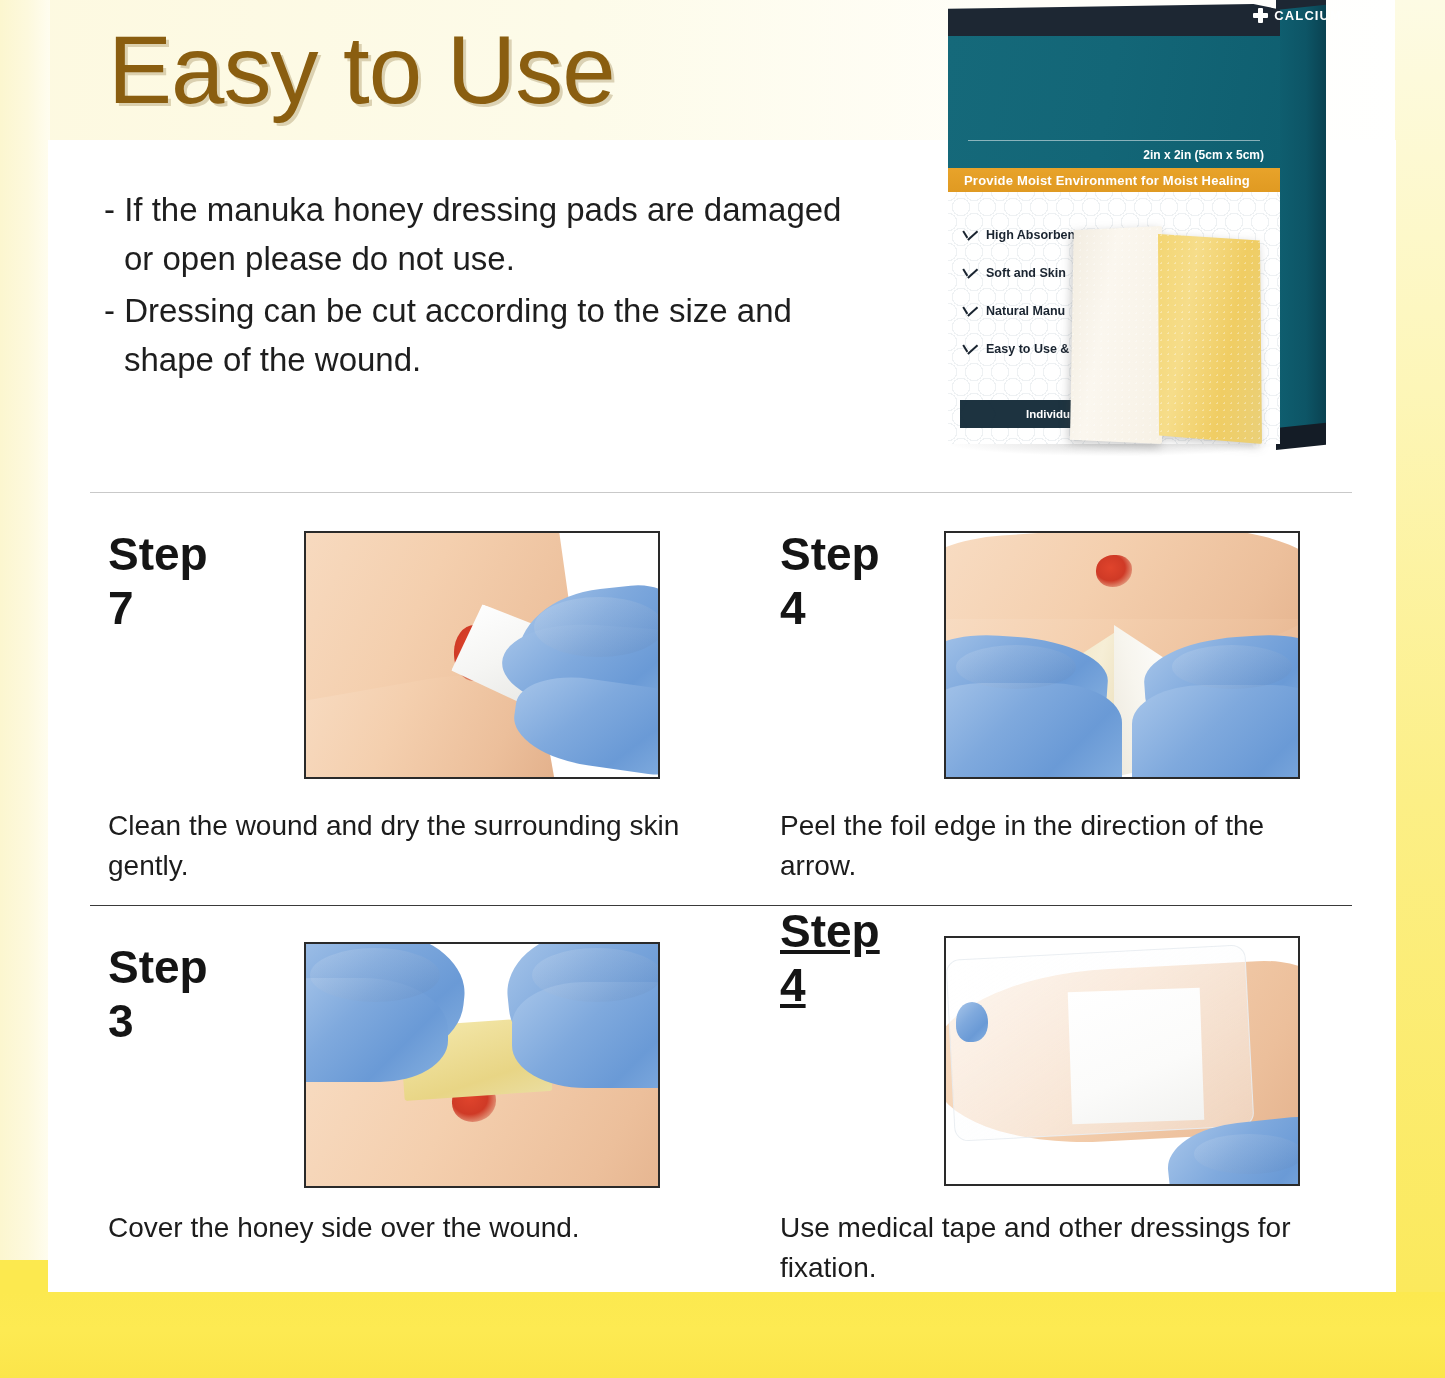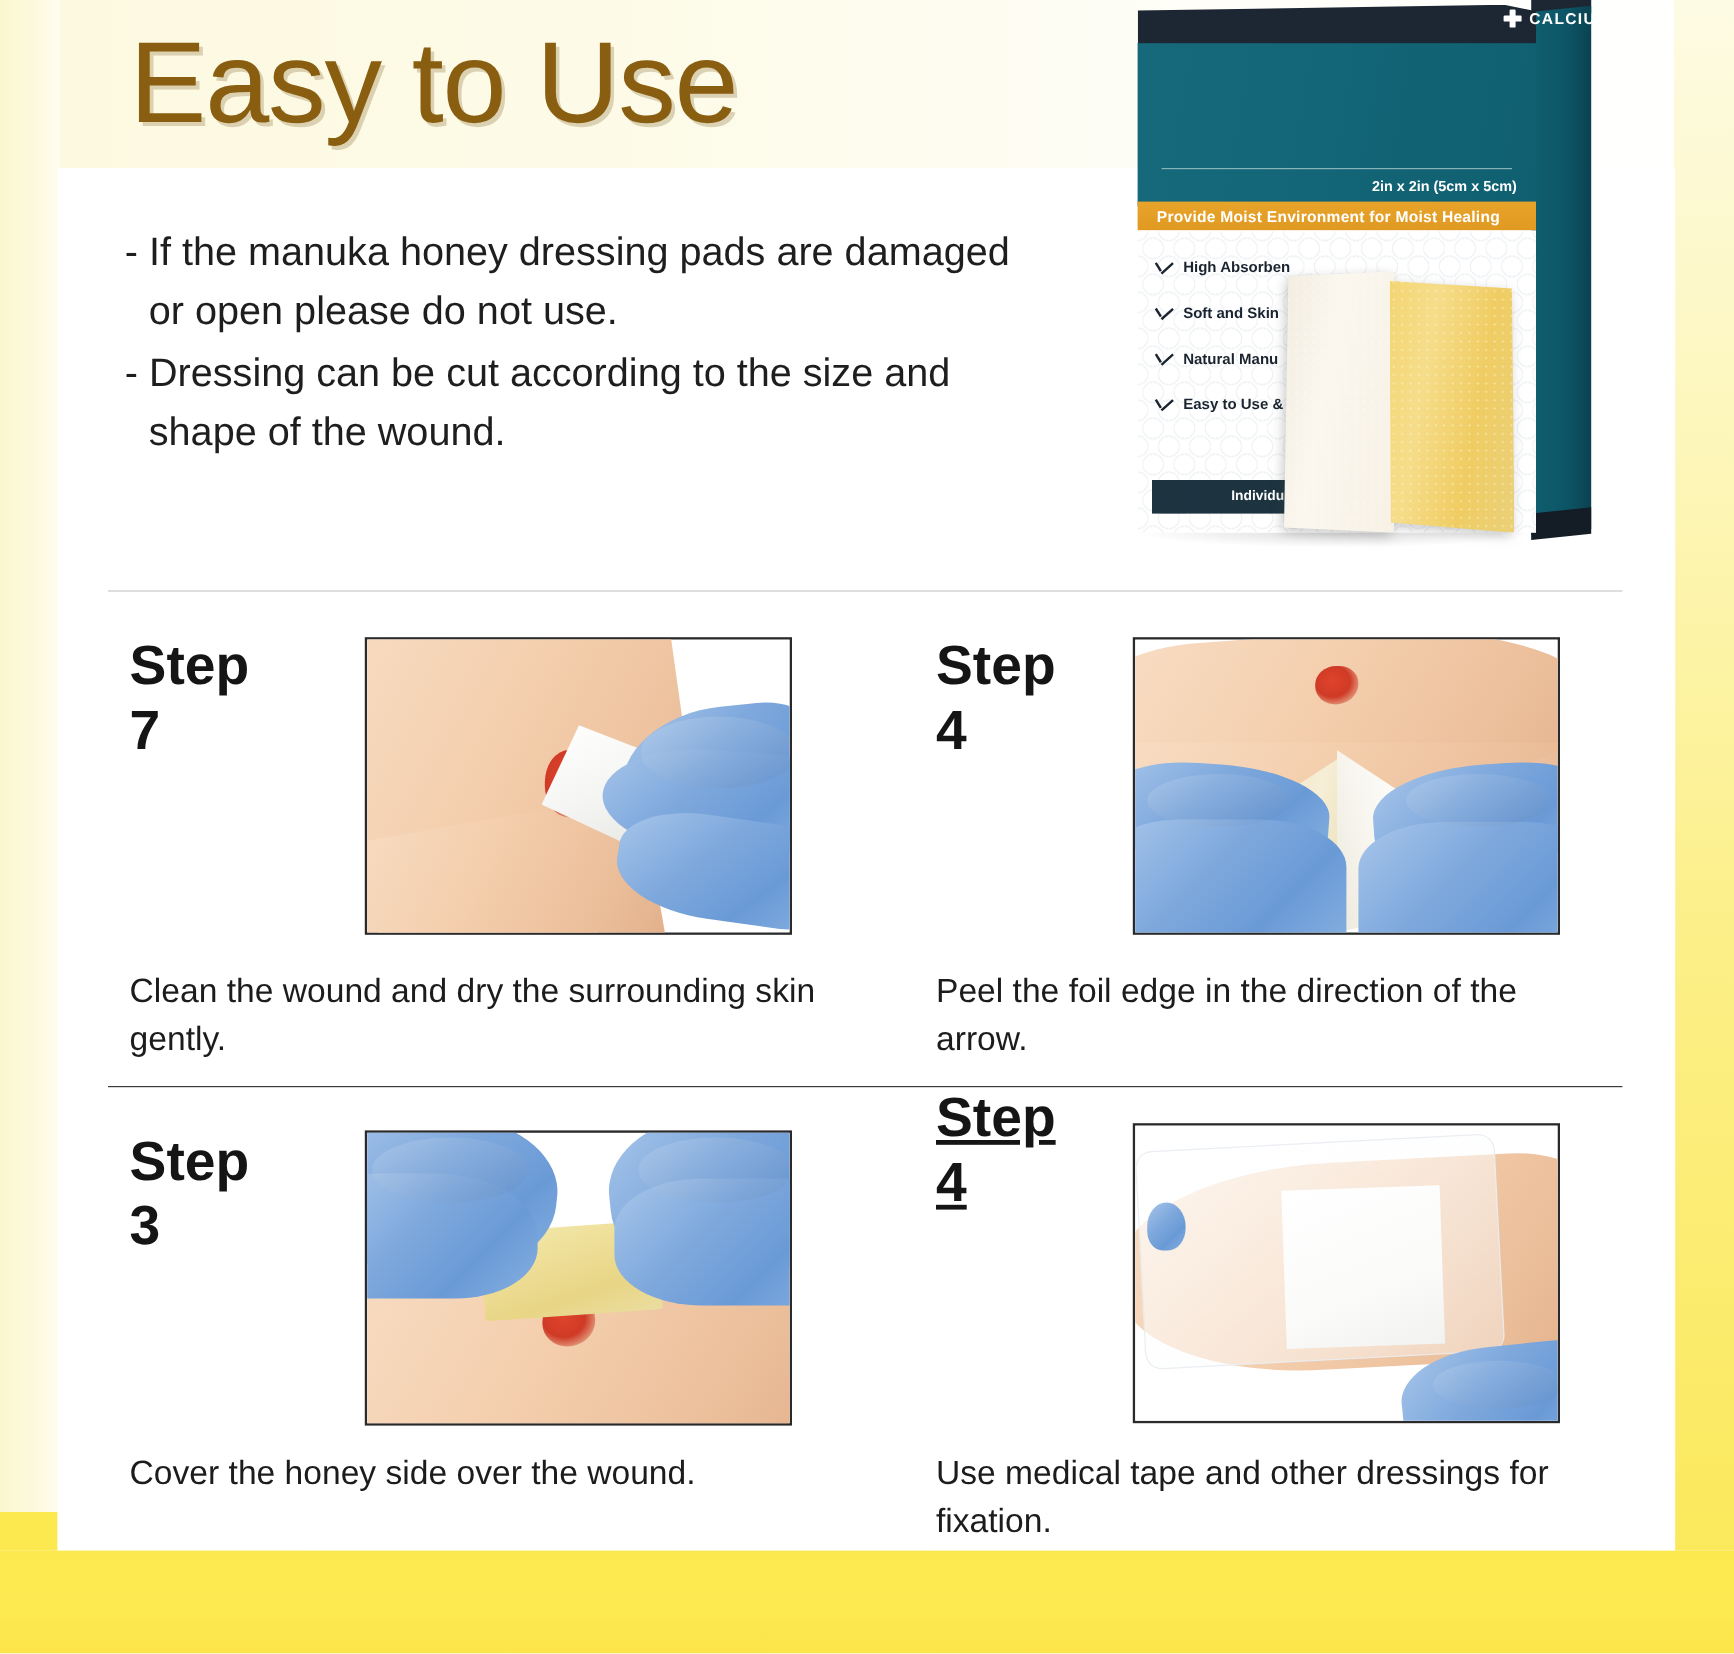--- a/index.html
+++ b/index.html
@@ -139,21 +139,21 @@
       radial-gradient(circle at 50% 50%, transparent 0 8px, #eef1f3 8px 9.2px, transparent 9.2px);
     background-size:26px 30px, 26px 30px;
     background-position:0 0, 13px 15px;
     opacity:.95;
   }
   .pb-feats {
     position:absolute; left:14px; top:24px;
     font-size:12.5px; color:#1a2430; font-weight:bold;
   }
   .pb-feats .f {
-    display:flex; align-items:flex-start; gap:8px; height:38px;
+    display:flex; align-items:center; gap:8px; height:38px;
   }
   .tick {
     width:16px; height:14px; position:relative; flex:0 0 16px;
   }
   .tick:before, .tick:after {
     content:""; position:absolute; background:#1a2430;
   }
   .tick:before { left:1px; top:2px; width:8px; height:2.4px; transform:rotate(58deg); transform-origin:left center; }
   .tick:after  { left:6px; top:11px; width:13px; height:2.4px; transform:rotate(-42deg); transform-origin:left center; }
   .pb-badge {

